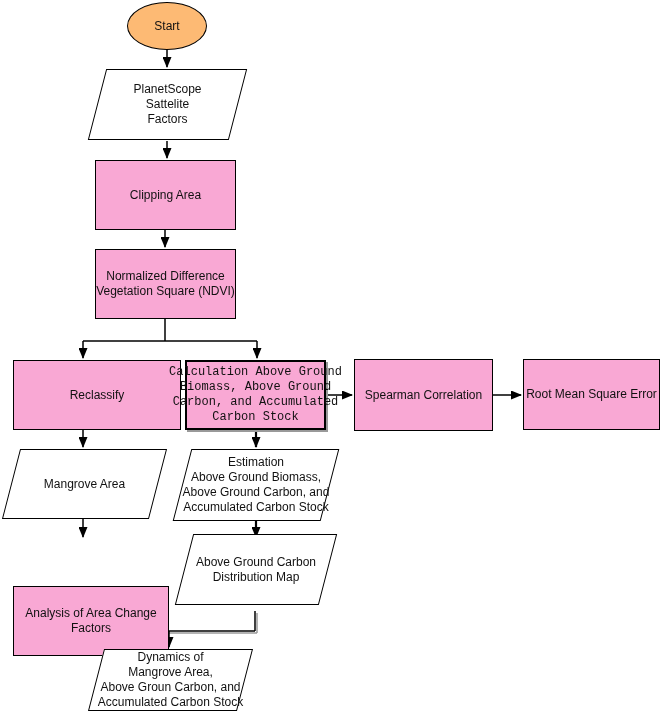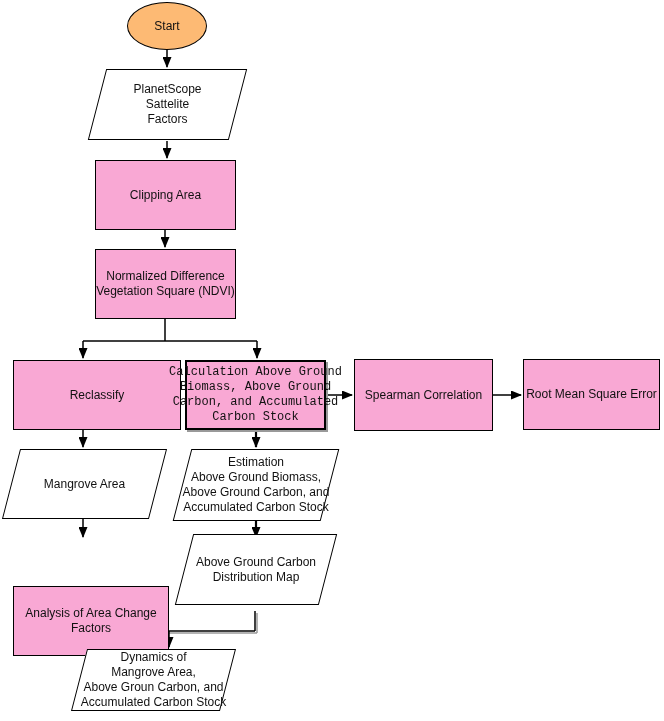--- a/index.html
+++ b/index.html
@@ -121,21 +121,21 @@
     <span class="lbl">Analysis of Area Change
 Factors</span>
   </div>
 
   <div class="node para" style="left:175px;top:534px;width:162px;height:71px;">
     <i class="skew"></i>
     <span class="lbl">Above Ground Carbon
 Distribution Map</span>
   </div>
 
-  <div class="node para" style="left:70px;top:649px;width:167px;height:62px;">
+  <div class="node para" style="left:87px;top:649px;width:167px;height:62px;">
     <i class="skew"></i>
     <span class="lbl">Dynamics of
 Mangrove Area,
 Above Groun Carbon, and
 Accumulated Carbon Stock</span>
   </div>
 
 </div>
 
 </body></html>

